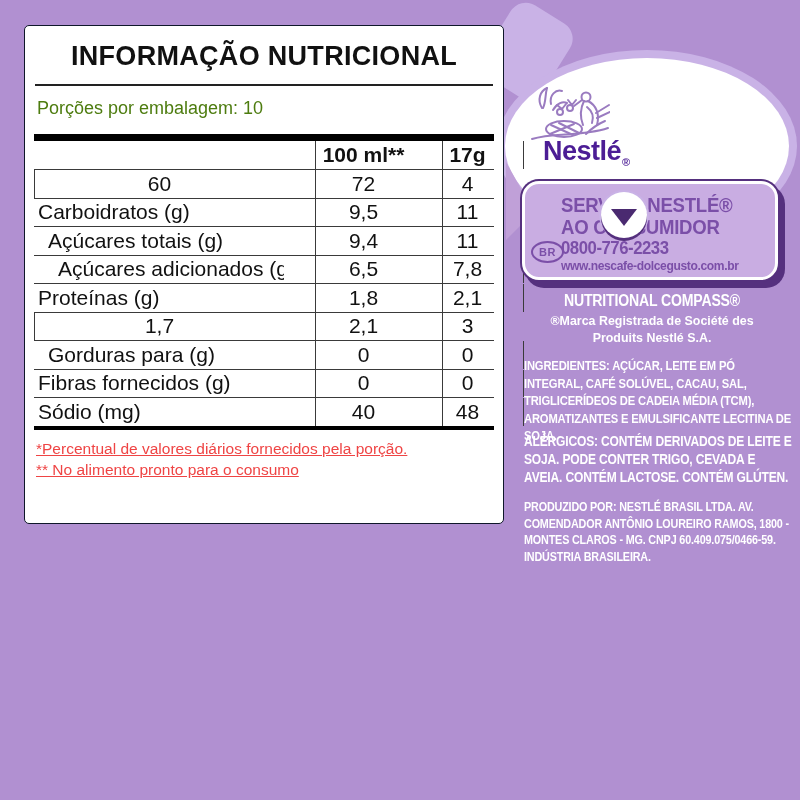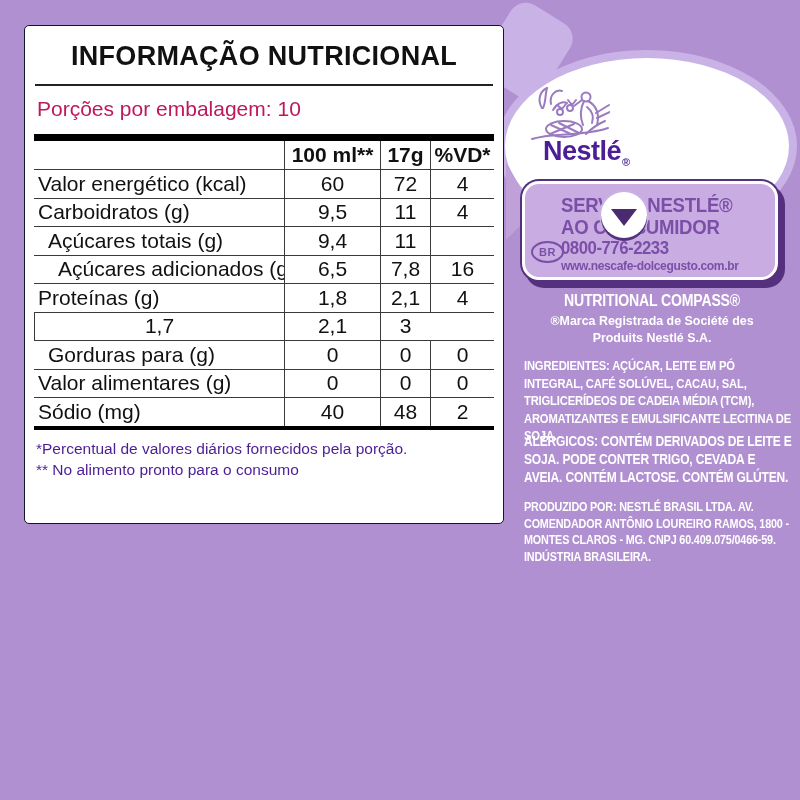--- a/index.html
+++ b/index.html
@@ -26,32 +26,32 @@
   
   .panel{
     position:absolute;left:24px;top:25px;width:478px;height:497px;
     background:#ffffff;border:1px solid #0f172a;border-radius:5px;z-index:2;
   }
   .panel-title{
     text-align:center;font-size:27px;font-weight:bold;color:#111;
     padding:15px 0 12px;letter-spacing:.3px;
   }
   .title-divider{border-top:2px solid #222;margin:0 10px;}
-  .portions{font-size:21px;color:#be185d;padding:9px 0 7px 12px;line-height:27px;}
+  .portions{font-size:18px;color:#4d7c0f;padding:9px 0 7px 12px;line-height:27px;}
   .ntable{margin:5px 9px 0;border-top:7px solid #000;}
-  .trow{display:grid;grid-template-columns:250px 96px 50px auto;border-bottom:1.5px solid #3a3a3a;}
+  .trow{display:grid;grid-template-columns:250px 96px 50px auto;border-bottom:1.5px solid #3a3a3a;gap:31px;}
   .trow.hrow .cell{height:28px;font-weight:bold;}
   .trow:last-child{border-bottom:4px solid #000;}
   .cell{
     display:flex;align-items:center;font-size:21px;color:#111;height:27.5px;
     overflow:hidden;white-space:nowrap;
   }
   .cell.val{justify-content:center;}
   .cell.c1,.cell.c2,.cell.c3{border-left:1.5px solid #3a3a3a;}
-  .footnotes{font-size:15.5px;color:#4c1d95;padding:8px 0 0 11px;line-height:21px;}
+  .footnotes{font-size:15.5px;color:#ef4444;padding:8px 0 0 11px;line-height:21px;text-decoration:underline;}
   
   .bird-svg{position:absolute;left:530px;top:82px;z-index:3;}
   .wordmark{
     position:absolute;left:543px;top:136px;z-index:3;
     font-size:27px;font-weight:bold;color:#4c1d95;letter-spacing:-.5px;
   }
   .wordmark .reg{font-size:11px;font-weight:bold;vertical-align:-6px;margin-left:1px;}
   
   .arrow-circle{
     position:absolute;left:601px;top:192px;width:46px;height:46px;z-index:4;
@@ -114,21 +114,20 @@
   </div>
   <div class="ntable">
     <div class="trow hrow">
       <div class="cell lab"></div>
       <div class="cell val c1">100 ml**</div>
       <div class="cell val c2">17g</div>
       <div class="cell val c3">%VD*</div>
     </div>
     <div id="tbody">
         <div class="trow">
-          <div class="cell lab" style="padding-left: 4px;">Valor energético (kcal)</div>
           <div class="cell val c1">60</div>
           <div class="cell val c2">72</div>
           <div class="cell val c3">4</div>
         </div>
         <div class="trow">
           <div class="cell lab" style="padding-left: 4px;">Carboidratos (g)</div>
           <div class="cell val c1">9,5</div>
           <div class="cell val c2">11</div>
           <div class="cell val c3">4</div>
         </div>
@@ -155,21 +154,21 @@
           <div class="cell val c2">2,1</div>
           <div class="cell val c3">3</div>
         </div>
         <div class="trow">
           <div class="cell lab" style="padding-left: 14px;">Gorduras para (g)</div>
           <div class="cell val c1">0</div>
           <div class="cell val c2">0</div>
           <div class="cell val c3">0</div>
         </div>
         <div class="trow">
-          <div class="cell lab" style="padding-left: 4px;">Valor alimentares (g)</div>
+          <div class="cell lab" style="padding-left: 4px;">Fibras fornecidos (g)</div>
           <div class="cell val c1">0</div>
           <div class="cell val c2">0</div>
           <div class="cell val c3">0</div>
         </div>
         <div class="trow">
           <div class="cell lab" style="padding-left: 4px;">Sódio (mg)</div>
           <div class="cell val c1">40</div>
           <div class="cell val c2">48</div>
           <div class="cell val c3">2</div>
         </div>

